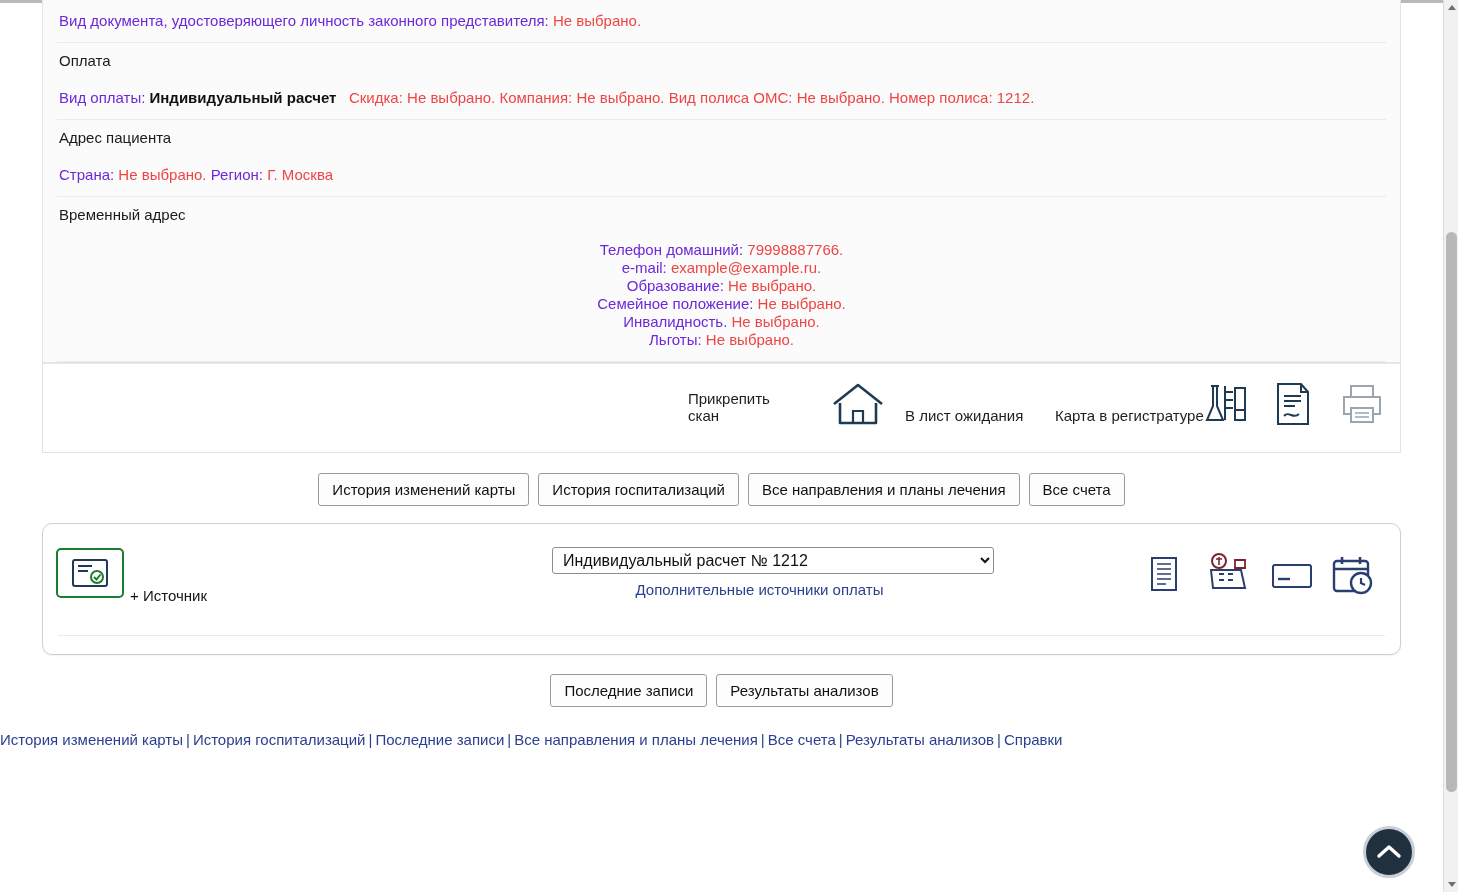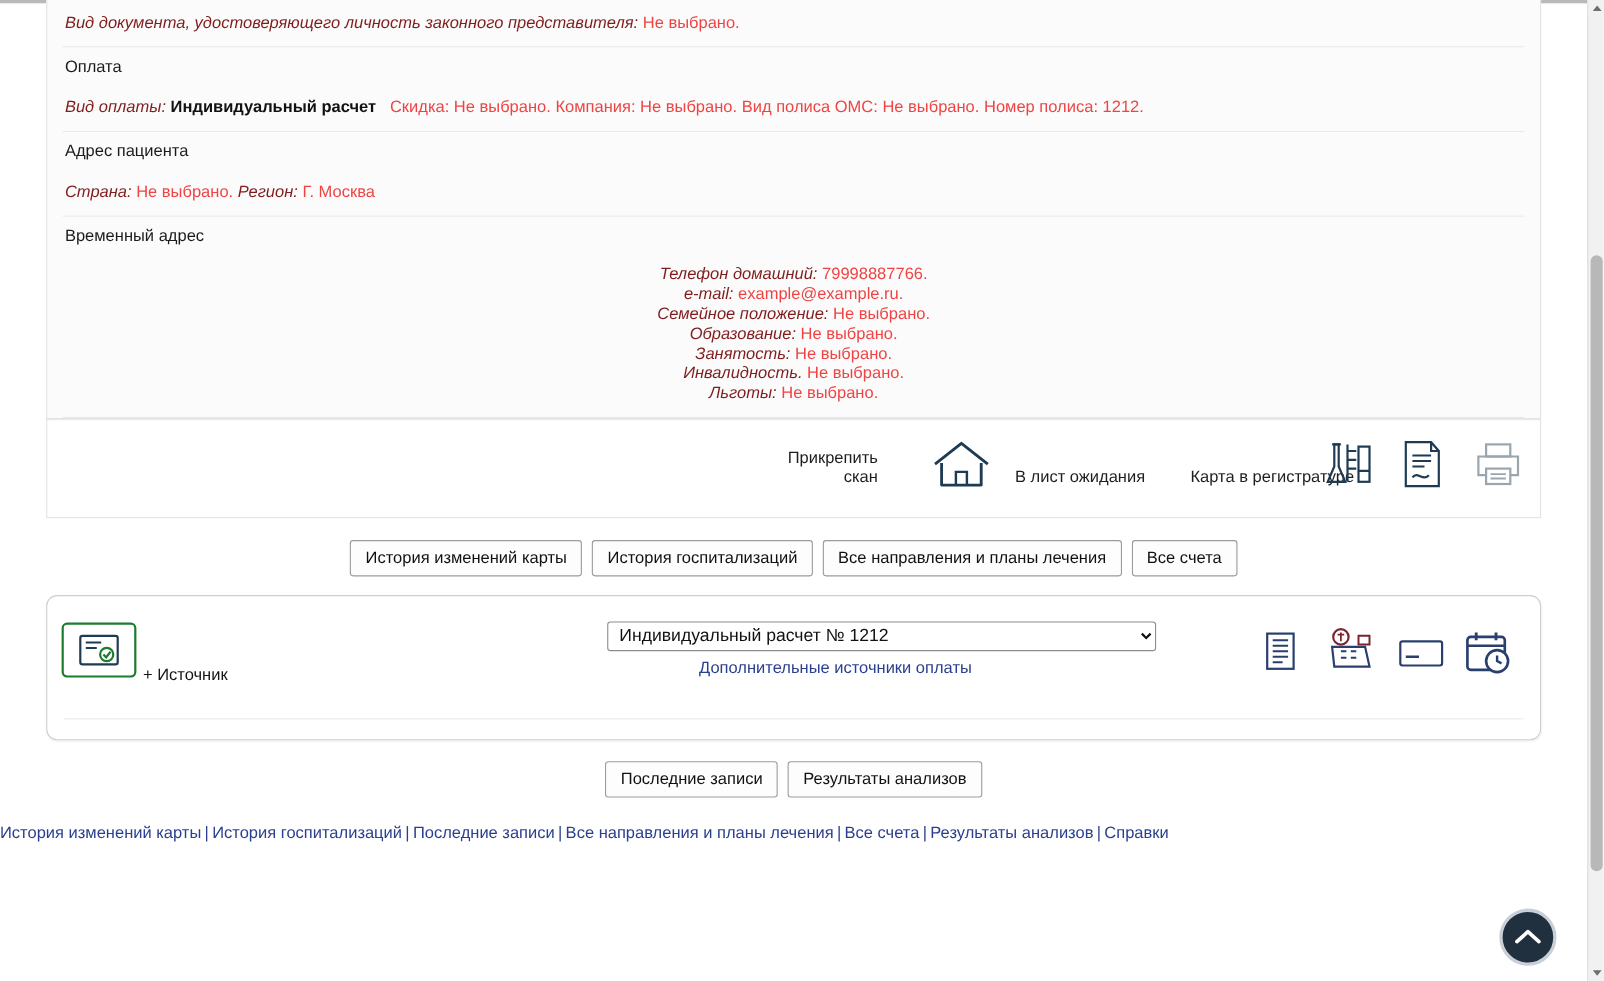--- a/index.html
+++ b/index.html
@@ -29,21 +29,21 @@
   }
 
   
   .info-card {
     margin: 0 42px 0 42px;
     background: #fbfbfb;
     border: 1px solid #e3e3e3;
     border-top: none;
     padding: 0 14px 0 14px;
   }
-  .label { color: #7f1d1d; font-style: italic; }
+  .label { color: #6d28d9; }
   .label-pink { color: #ef4444; }
   .val { color: #ef4444; }
   .row-line {
     padding: 11px 2px 11px 2px;
     border-bottom: 1px solid #eceaea;
     line-height: 20px;
   }
   .section-h {
     font-weight: normal;
     color: #1b1b1b;
@@ -70,21 +70,21 @@
     background: #ffffff;
     border: 1px solid #e3e3e3;
     border-top: 1px solid #e8e8e8;
     height: 90px;
     position: relative;
   }
   .act {
     position: absolute;
     color: #1e1e1e;
     font-size: 15px;
-    text-align: right;
+    text-align: left;
     line-height: 17px;
     cursor: pointer;
   }
   .act-attach { left: 645px; top: 26px; width: 110px; }
   .act-home   { left: 786px; top: 16px; width: 74px; }
   .act-wait   { left: 862px; top: 43px; width: 136px; }
   .act-card   { left: 1012px; top: 43px; width: 176px; }
   .icon-lab   { position: absolute; left: 1160px; top: 16px; }
   .icon-doc   { position: absolute; left: 1228px; top: 16px; }
   .icon-print { position: absolute; left: 1295px; top: 16px; }
@@ -129,21 +129,21 @@
   }
   .src-label {
     position: absolute;
     left: 87px; top: 63px;
     font-size: 15px; color: #151515;
     cursor: pointer;
   }
   .pay-select {
     position: absolute;
     left: 509px; top: 23px;
-    width: 499px;
+    width: 442px;
     height: 27px;
     font-size: 16px;
     font-family: "Liberation Sans", sans-serif;
     color: #111;
     border: 1px solid #8d8d8d;
     border-radius: 3px;
     background: #fff;
     padding-left: 6px;
   }
   .pay-extra {
@@ -292,29 +292,25 @@
       <div class="stack">
         <div class="stack-line">
           <span class="label">Телефон домашний:</span>
           <span class="val">79998887766.</span>
         </div>
         <div class="stack-line">
           <span class="label">e-mail:</span>
           <span class="val">example@example.ru.</span>
         </div>
         <div class="stack-line">
-          <span class="label">Семейное положение:</span>
-          <span class="val">Не выбрано.</span>
-        </div>
-        <div class="stack-line">
           <span class="label">Образование:</span>
           <span class="val">Не выбрано.</span>
         </div>
         <div class="stack-line">
-          <span class="label">Занятость:</span>
+          <span class="label">Семейное положение:</span>
           <span class="val">Не выбрано.</span>
         </div>
         <div class="stack-line">
           <span class="label">Инвалидность.</span>
           <span class="val">Не выбрано.</span>
         </div>
         <div class="stack-line">
           <span class="label">Льготы:</span>
           <span class="val">Не выбрано.</span>
         </div>

